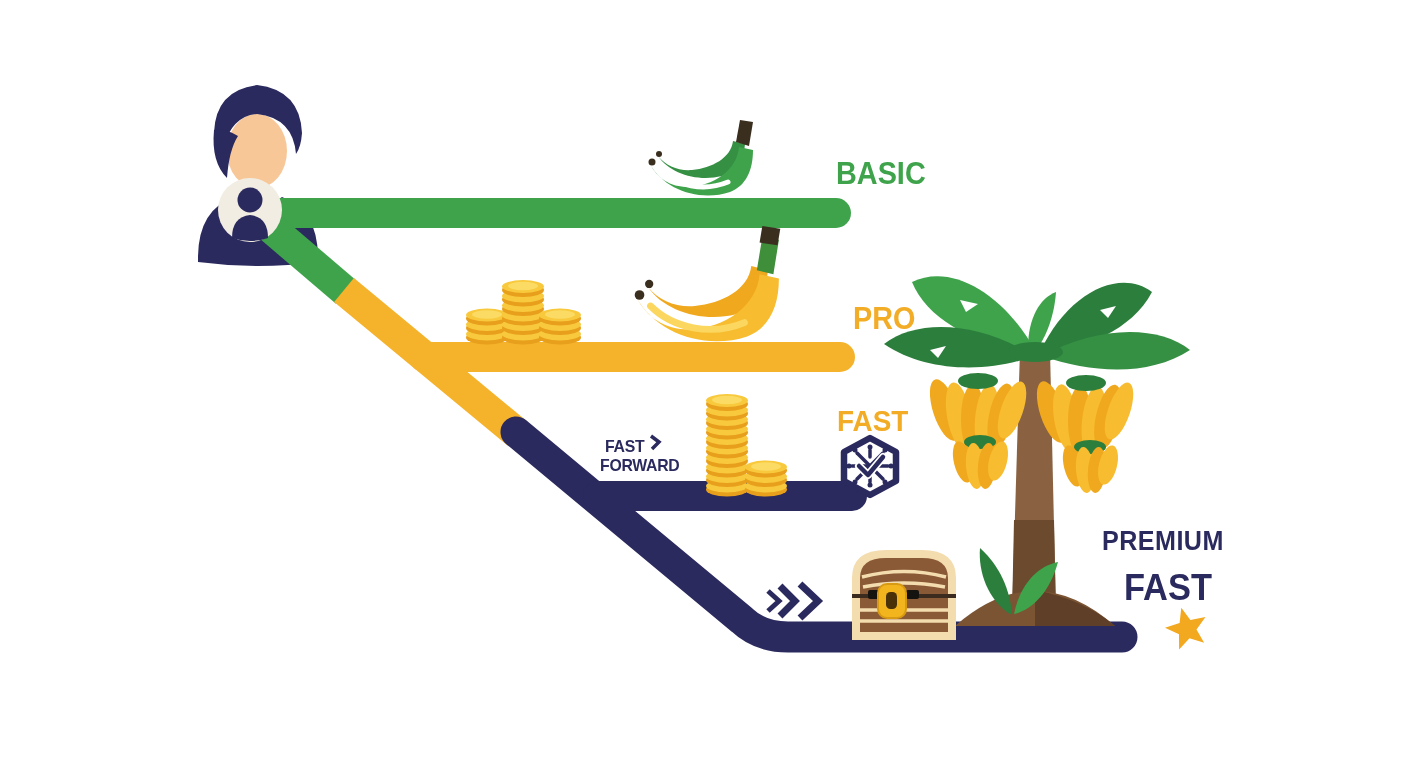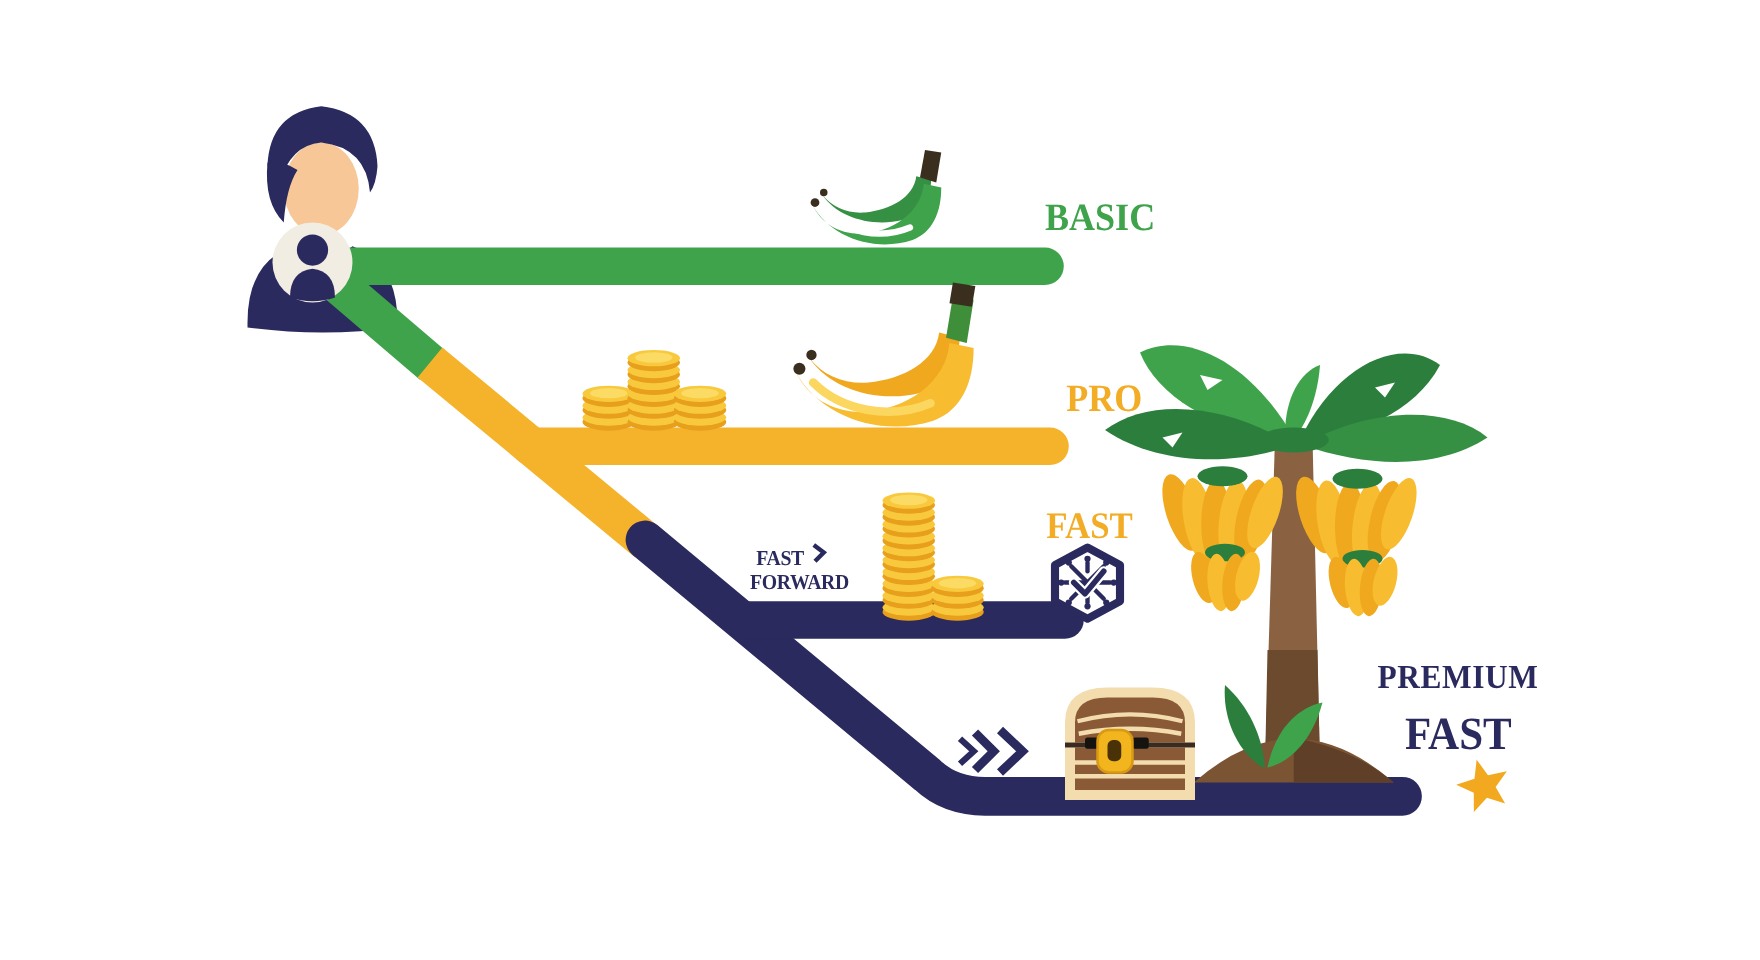--- a/index.html
+++ b/index.html
@@ -7,21 +7,21 @@
     --yellow:#F5B22B; --gold_text:#F2AC25; --navy:#2B2A5E; --skin:#F7C798; --badge_bg:#F1EDE3;
     --coin_top:#F8C93C; --coin_edge:#E89F1C; --coin_face:#FBDB63;
     --banana_yellow:#F7BC2F; --banana_yellow_dark:#F0A81E; --banana_highlight_y:#FBD760;
     --trunk:#8A6242; --trunk_dark:#6B4A2E; --mound:#7B5434; --mound_dark:#5F3F27;
     --chest_tan:#F3DCAE; --chest_brown:#8A5A36; --chest_seam:#3A2B1E;
     --gold:#F2B51E; --gold_dark:#D79A12; --keyhole:#4A3208; --star:#F2A81F; --stem_dark:#3A2E1F;
     --white:#FFFFFF;
   }
   html,body{margin:0;padding:0;background:#fff;}
   #stage{position:relative;width:1298px;height:768px;background:#fff;overflow:hidden;
-         font-family:Liberation Serif, serif;text-align:center;}
+         font-family:Liberation Sans, sans-serif;text-align:center;}
   #art{position:absolute;left:0;top:0;}
   .label{position:absolute;font-weight:700;line-height:1.02;white-space:nowrap;
          transform:scaleX(.93);transform-origin:left top;}
   .lbl-basic{left:836px;top:158px;font-size:31px;color:var(--green);}
   .lbl-pro{left:853px;top:303px;font-size:31px;color:var(--gold_text);}
   .lbl-fastgold{left:837px;top:406px;font-size:30px;color:var(--gold_text);}
   .lbl-ff1{left:605px;top:438px;font-size:17px;color:var(--navy);letter-spacing:-.3px;}
   .lbl-ff2{left:600px;top:457px;font-size:17px;color:var(--navy);letter-spacing:-.3px;}
   .lbl-premium{left:1102px;top:528px;font-size:27px;color:var(--navy);letter-spacing:.5px;}
   .lbl-fastnavy{left:1124px;top:569px;font-size:37px;color:var(--navy);}

